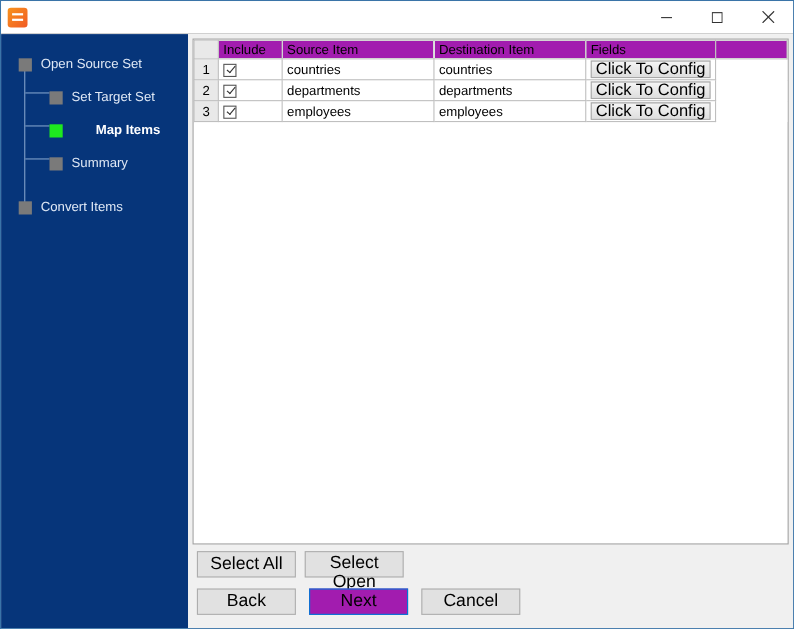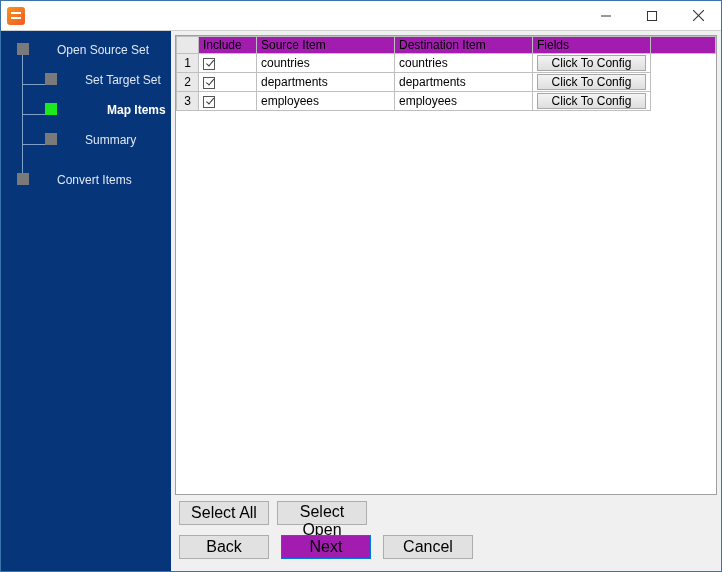--- a/index.html
+++ b/index.html
@@ -56,24 +56,23 @@
   .sidebar {
     width: 170px;
     background:#06357a;
     padding: 12px 0 0 10px;
     color:#dfe8f5;
   }
   .tree { position:relative; }
   .node {
     position:relative;
     display:flex;
-    align-items:flex-start;
+    align-items:flex-end;
     height:22px;
     margin-bottom: 8px;
-    gap: 20px;
   }
   .node .box {
     width:12px; height:12px;
     background:#7a7a7a;
     margin-right:8px;
     flex:none;
   }
   .node.active .box { background:#1ee81e; }
   .node .label { white-space:nowrap; }
   .node.active .label { color:#ffffff; font-weight:bold;margin-left:22px; }
@@ -158,21 +157,21 @@
     transform-origin:left top;
   }
   .fieldbtn {
     display:block;
     width:100%;
     height:16px;
     line-height:14px;
     text-align:center;
     background:linear-gradient(#f4f4f4,#dedede);
     border:1px solid #a8a8a8;
-    font-size:12px;
+    font-size:15px;
     padding:0;
   }
   td.fields { padding:0; }
 
   .selrow {
     padding:6px 0 0 4px;
     display:flex;
     gap:8px;
   }
   .navrow {

